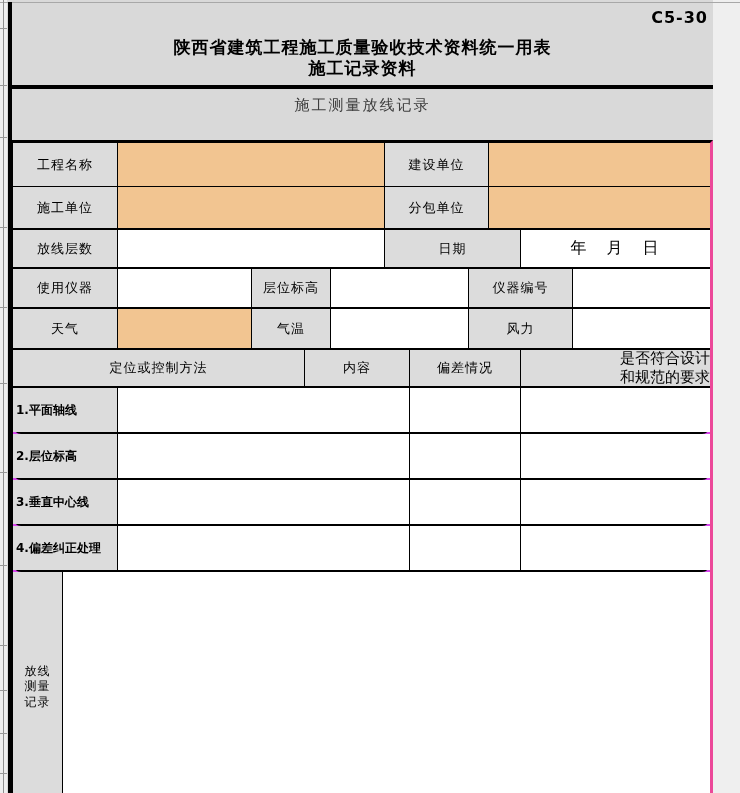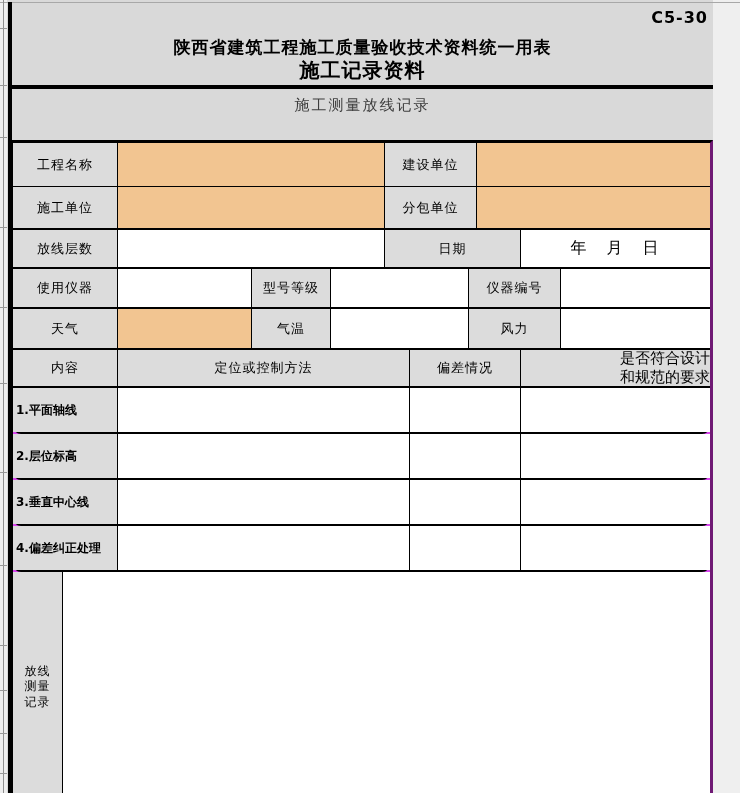--- a/index.html
+++ b/index.html
@@ -18,30 +18,30 @@
   .tick{position:absolute;left:0;width:7px;height:1px;background:#9a9a9a;}
 
   .header{position:absolute;left:13px;top:0;width:699px;height:108px;}
   .code{
     position:absolute;top:8px;right:4px;
     font-size:16px;font-weight:bold;letter-spacing:1px;color:#000;
   }
   .title1{position:absolute;top:36px;left:0;width:100%;text-align:center;
     font-size:17px;font-weight:bold;color:#000;letter-spacing:1px;}
   .title2{position:absolute;top:57px;left:0;width:100%;text-align:center;
-    font-size:20px;font-weight:bold;color:#000;letter-spacing:1px;}
+    font-size:17px;font-weight:bold;color:#000;letter-spacing:1px;}
   .rule{position:absolute;left:10px;top:85px;width:703px;height:4px;background:#000;}
   .section-title{position:absolute;left:13px;top:96px;width:699px;text-align:center;
     font-family:"DejaVu Serif","Liberation Serif",serif;
     font-size:15px;color:#3d3d3d;letter-spacing:2px;}
 
   .form-table{
     position:absolute;left:10px;top:140px;width:703px;height:653px;
     box-sizing:border-box;
-    border-left:3px solid #000;border-right:3px solid #701a75;border-top:3px solid #000;
+    border-left:3px solid #000;border-right:3px solid #ec4899;border-top:3px solid #000;
     background:#d946ef;
   }
   .row{display:flex;width:100%;box-sizing:border-box;border-bottom:2px solid #000;}
   .row.thin{border-bottom-width:1px;}
   .row.nobb{border-bottom:none;}
   .r1{height:44px;}
   .r2{height:43px;}
   .r3{height:39px;}
   .r4{height:40px;}
   .r5{height:41px;}
@@ -55,21 +55,21 @@
     display:flex;align-items:center;justify-content:center;
     font-size:13px;color:#000;letter-spacing:1px;
   }
   .cell.last{border-right:none;flex:1;}
   .lbl{background:#dcdcdc;}
   .fillc{background:#f2c591;}
   .white{background:#ffffff;}
 
   .w105{width:105px;}
   .w267{width:267px;}
-  .w108{width:92px;}
+  .w108{width:104px;}
   .w136{width:136px;}
   .w134{width:134px;}
   .w79{width:79px;}
   .w138{width:138px;}
   .w292{width:292px;}
   .w111{width:111px;}
   .w50{width:50px;}
 
   .rowlabel{
     justify-content:flex-start;padding-left:3px;
@@ -133,38 +133,38 @@
     <div class="row r3">
       <div class="cell lbl w105">放线层数</div>
       <div class="cell white w267"></div>
       <div class="cell lbl w136">日期</div>
       <div class="cell white last datecell">年　月　日</div>
     </div>
 
     <div class="row r4">
       <div class="cell lbl w105">使用仪器</div>
       <div class="cell white w134"></div>
-      <div class="cell lbl w79">型号等级</div>
+      <div class="cell lbl w79">层位标高</div>
       <div class="cell white w138"></div>
       <div class="cell lbl w108">仪器编号</div>
       <div class="cell white last"></div>
     </div>
 
     <div class="row r5">
       <div class="cell lbl w105">天气</div>
       <div class="cell fillc w134"></div>
       <div class="cell lbl w79">气温</div>
       <div class="cell white w138"></div>
       <div class="cell lbl w108">风力</div>
       <div class="cell white last"></div>
     </div>
 
     <div class="row r6">
+      <div class="cell lbl w292">定位或控制方法</div>
       <div class="cell lbl w105">内容</div>
-      <div class="cell lbl w292">定位或控制方法</div>
       <div class="cell lbl w111">偏差情况</div>
       <div class="cell lbl last two-line">
         <span>是否符合设计</span>
         <span>和规范的要求</span>
       </div>
     </div>
 
     <div class="row rc">
       <div class="cell lbl w105 rowlabel">1.平面轴线</div>
       <div class="cell white w292"></div>

